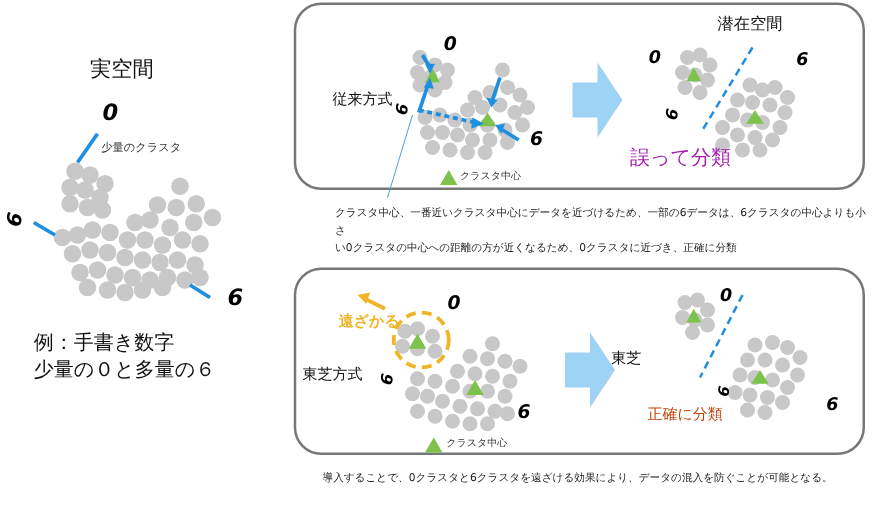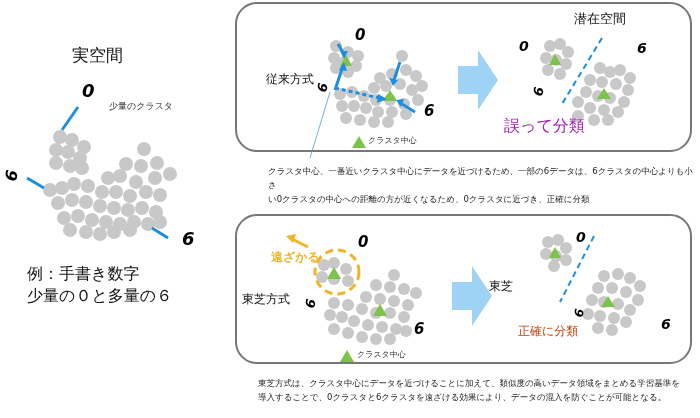--- a/index.html
+++ b/index.html
@@ -77,21 +77,21 @@
   </g>
   <g stroke="#1e8fe0" stroke-width="3">
     <line x1="62" y1="130" x2="78" y2="107"></line>
     <line x1="27" y1="178" x2="44" y2="188"></line>
     <line x1="152" y1="228" x2="168" y2="238"></line>
   </g>
 </svg>
 <div class="abs hand" style="left:82px;top:80px;font-size:18px;">0</div>
 <div class="abs hand" style="left:6px;top:166px;font-size:16px;transform:rotate(-80deg);">6</div>
 <div class="abs hand" style="left:182px;top:228px;font-size:18px;">6</div>
-<div class="abs small-label" style="left:81px;top:100px;margin-left:28px;">少量のクラスタ</div>
+<div class="abs small-label" style="left:81px;top:112px;">少量のクラスタ</div>
 
 <div class="abs example">
   <div>例：手書き数字</div>
   <div>少量の０と多量の６</div>
 </div>
 
 <div class="abs panel panel-top"></div>
 <div class="abs method-label" style="left:238px;top:71px;padding-left:28px;">従来方式</div>
 
 <svg width="210" height="150" style="left:230px;top:0;">
@@ -307,15 +307,14 @@
     <polygon points="68,66 61,77 75,77"></polygon>
   </g>
   <line x1="54" y1="6" x2="20" y2="72" stroke="#1e8fe0" stroke-width="2" stroke-dasharray="6,4"></line>
 </svg>
 <div class="abs hand" style="left:576px;top:229px;font-size:14px;">0</div>
 <div class="abs hand" style="left:575px;top:306px;font-size:12px;transform:rotate(-80deg);">6</div>
 <div class="abs hand" style="left:661px;top:316px;font-size:14px;">6</div>
 <div class="abs" style="left:518px;top:323px;font-size:12px;color:#c2410c;">正確に分類</div>
 
 <div class="abs caption" style="left:258px;top:376px;width:440px;">
-  <div>東芝方式は、クラスタ中心にデータを近づけることに加えて、類似度の高いデータ領域をまとめる学習基準を</div>
   <div>導入することで、0クラスタと6クラスタを遠ざける効果により、データの混入を防ぐことが可能となる。</div>
 </div>
 
 </body></html>

